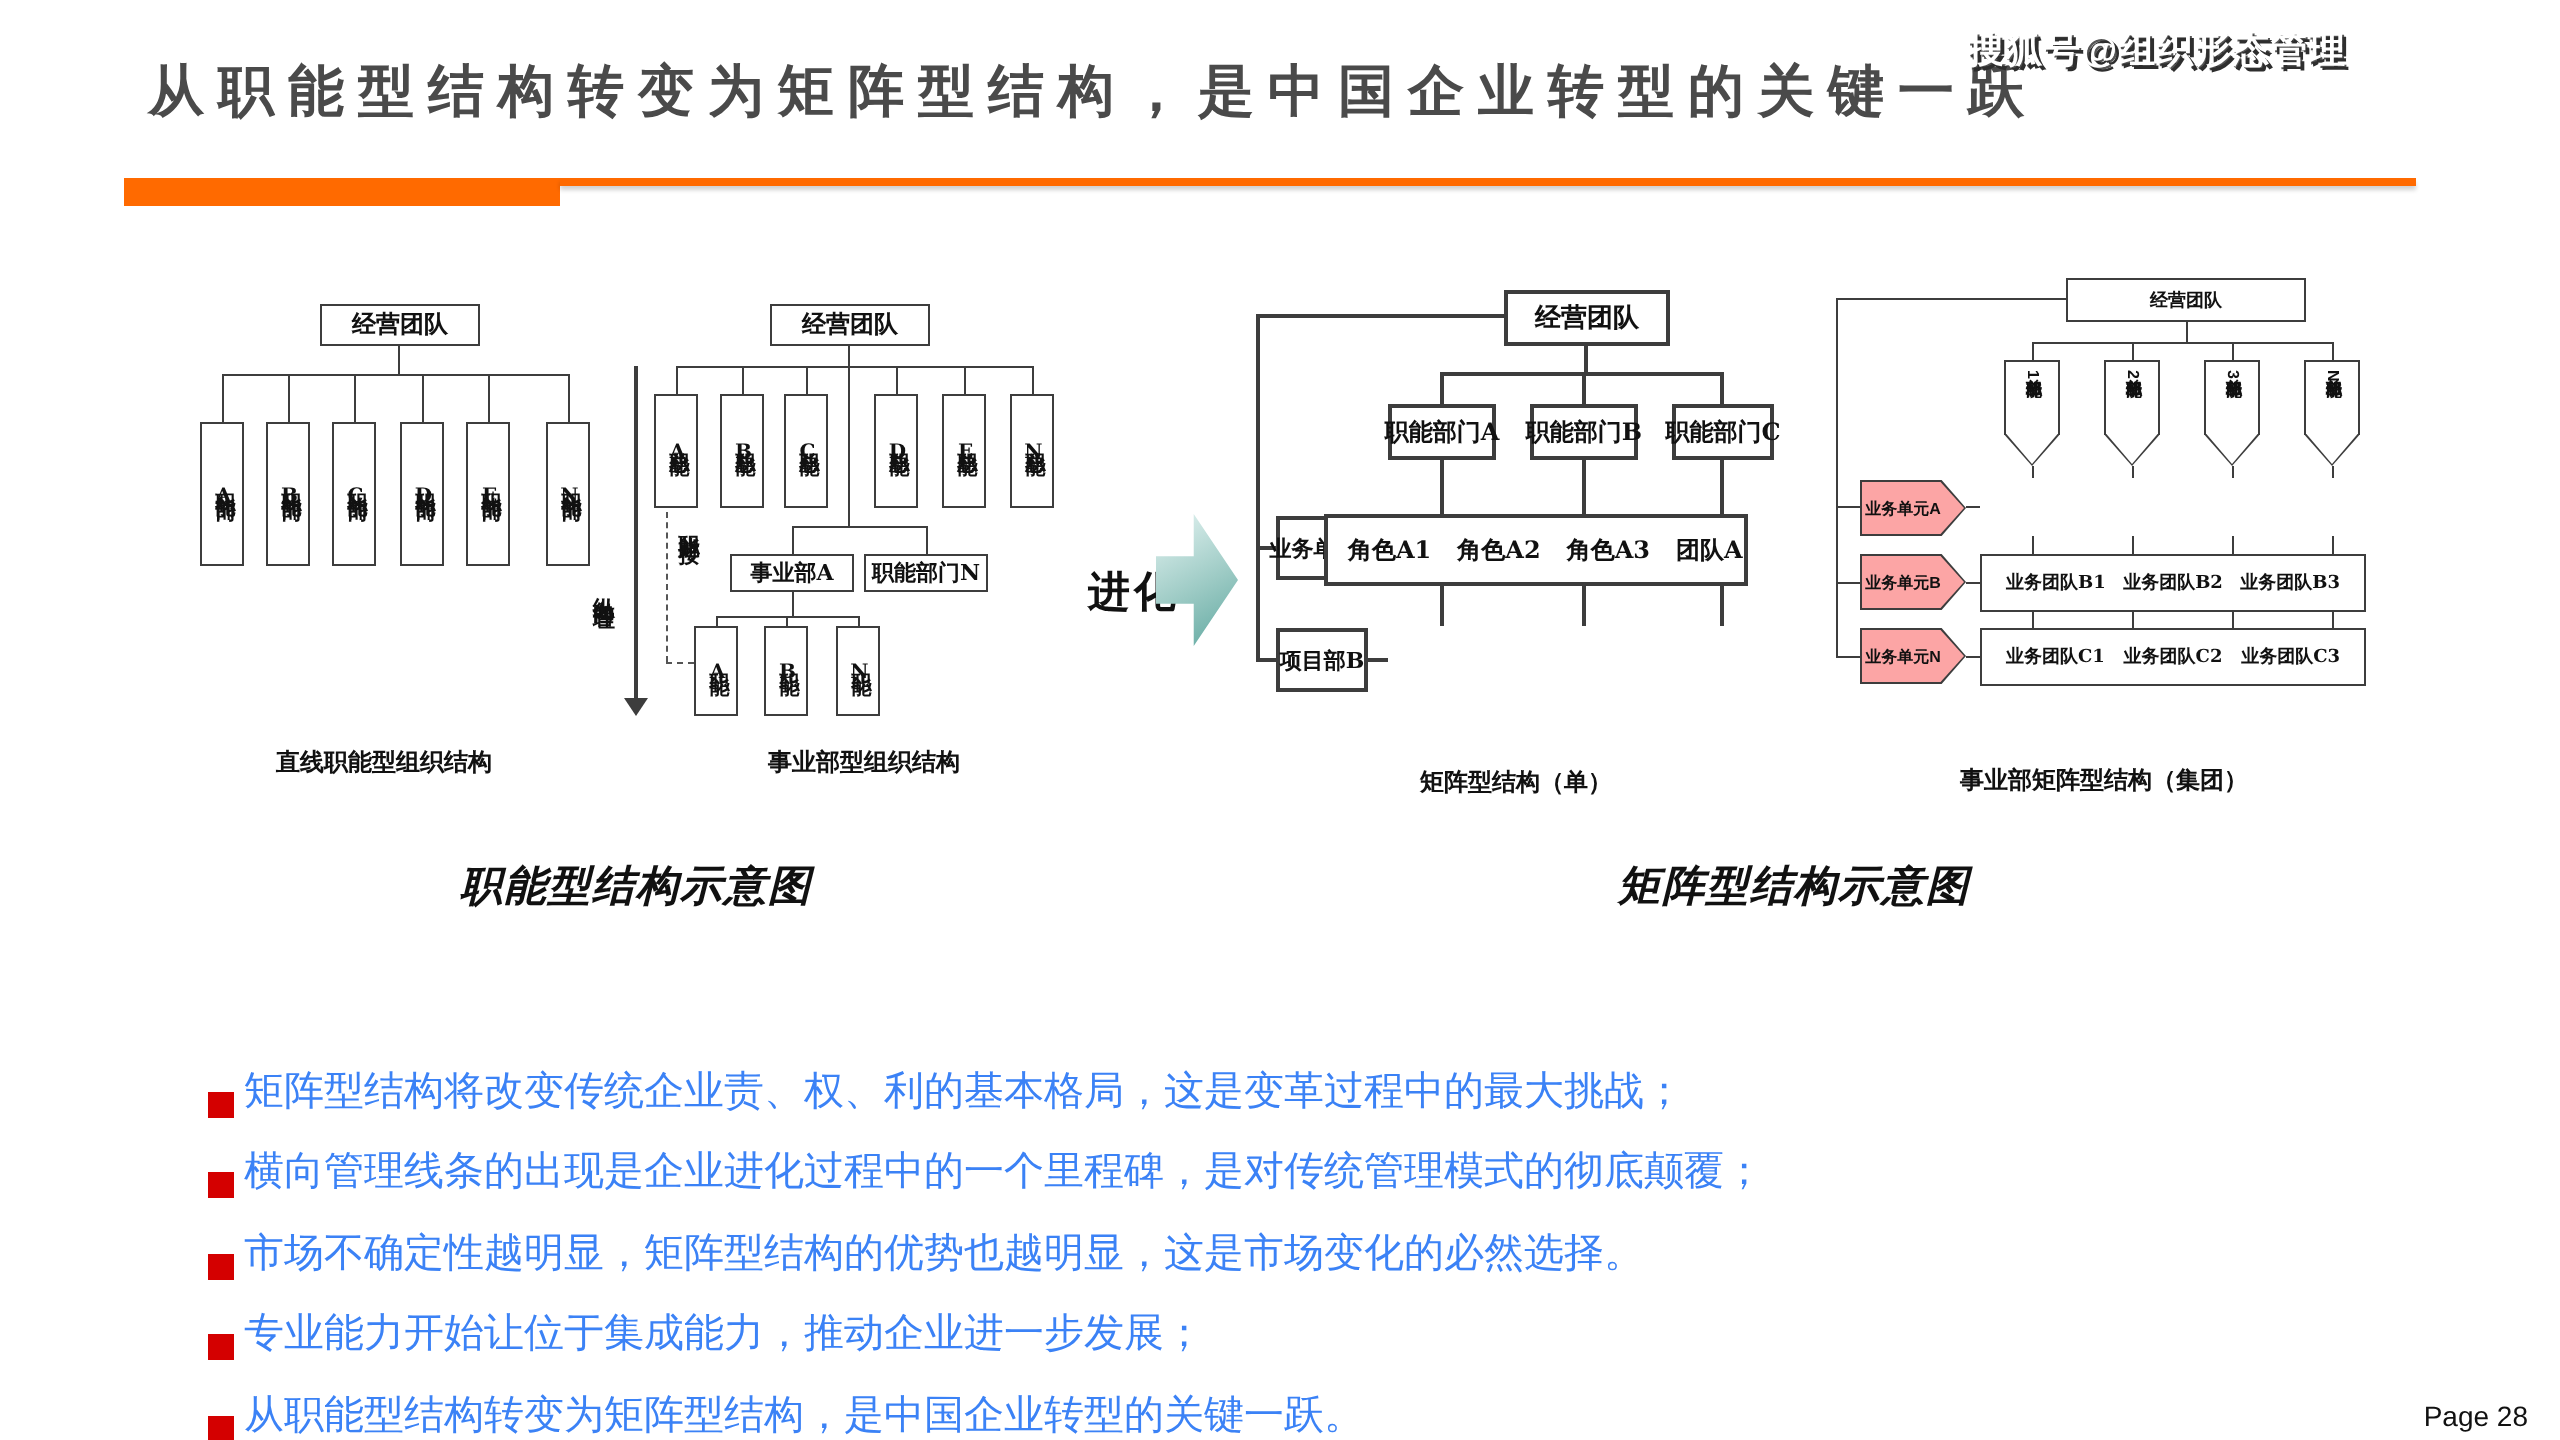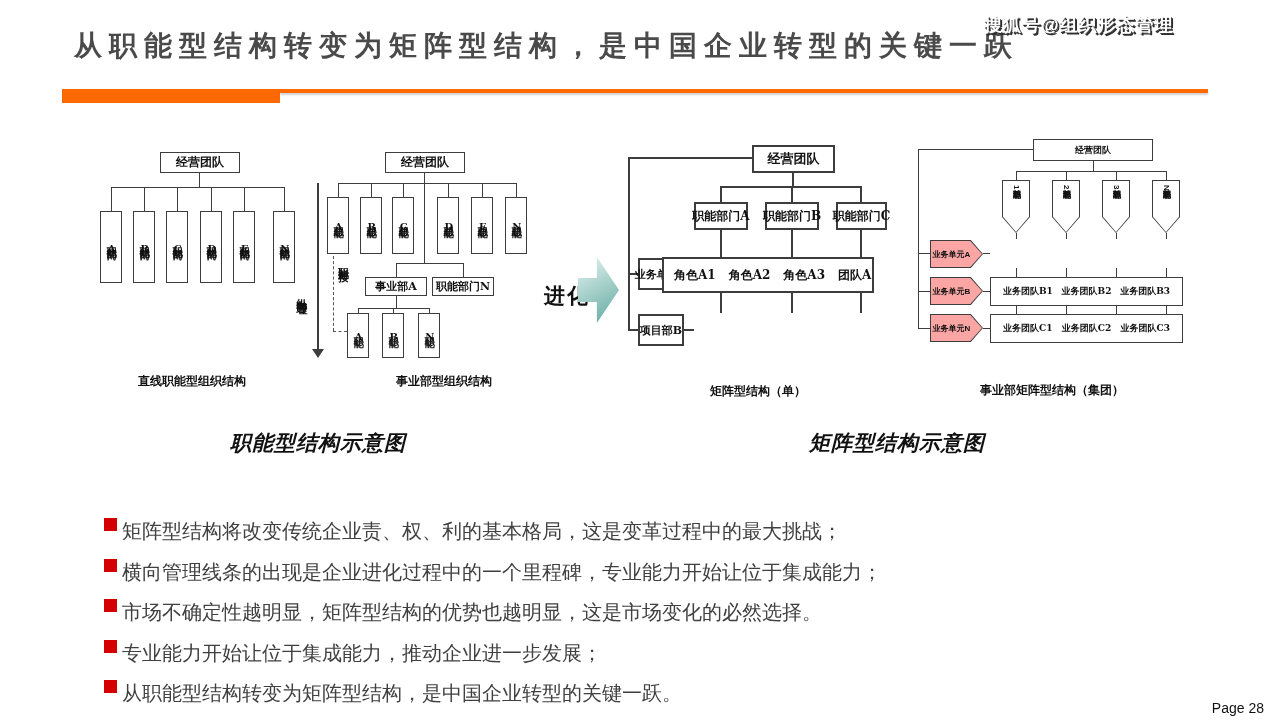--- a/index.html
+++ b/index.html
@@ -39,21 +39,21 @@
   .pd-i span{writing-mode:vertical-rl;font-size:8px;font-weight:bold;line-height:1;letter-spacing:0.5px;}
   .pr{position:absolute;background:#3d3d3d;clip-path:polygon(0 0,77% 0,100% 50%,77% 100%,0 100%);}
   .pr-i{position:absolute;inset:1px;background:#fca5a5;clip-path:polygon(0 0,77% 0,100% 50%,77% 100%,0 100%);
         display:flex;align-items:center;justify-content:center;padding-right:10px;box-sizing:border-box;
         font-size:8px;font-weight:bold;white-space:nowrap;}
   .mrow{font-size:12px;justify-content:flex-start;padding:0 8px 0 10px;}
   .mrow .role{margin-right:13px;}
   .mrow .team{margin-left:auto;}
   .grow{font-size:9px;justify-content:space-between;padding:0 12px;}
   .bullets{position:absolute;left:104px;top:518px;}
-  .bullet{display:flex;align-items:flex-start;height:40.5px;font-size:20px;color:#404040;
+  .bullet{display:flex;align-items:flex-end;height:40.5px;font-size:20px;color:#3b82f6;
           font-family:"DejaVu Serif","Liberation Serif",serif;white-space:nowrap;}
   .sq{width:13px;height:13px;background:#D40000;margin-right:5px;flex:none;}
   .pg{position:absolute;right:16px;bottom:4px;font-size:14px;color:#111;}
 </style>
 </head>
 <body>
 
 <div class="slide">
 
   <div class="title">从职能型结构转变为矩阵型结构，是中国企业转型的关键一跃</div>
@@ -144,21 +144,21 @@
   <div class="ln" style="left:429px;top:308px;width:1px;height:5px;"></div>
   <div class="bx vt" style="left:347px;top:313px;width:22px;height:45px;font-size:10px;">
       <span>职能A</span>
     </div>
   <div class="bx vt" style="left:382px;top:313px;width:22px;height:45px;font-size:10px;">
       <span>职能B</span>
     </div>
   <div class="bx vt" style="left:418px;top:313px;width:22px;height:45px;font-size:10px;">
       <span>职能N</span>
     </div>
-  <div class="cap" style="left:364px;top:373px;width:160px;">事业部型组织结构</div>
+  <div class="cap" style="left:352px;top:373px;width:160px;">事业部型组织结构</div>
 
   <div class="heading" style="left:218px;top:429px;width:200px;">职能型结构示意图</div>
 
   <div class="evo-label">进化</div>
   <div class="evo-arrow"></div>
 
   <div class="bx bx2" style="left:752px;top:145px;width:83px;height:28px;font-size:13px;">
       <span>经营团队</span>
     </div>
   <div class="ln" style="left:792px;top:173px;width:2px;height:13px;"></div>
@@ -281,21 +281,21 @@
 
   <div class="heading" style="left:797px;top:429px;width:200px;">矩阵型结构示意图</div>
 
   <div class="bullets">
     <div class="bullet">
       <span class="sq"></span>
       <span>矩阵型结构将改变传统企业责、权、利的基本格局，这是变革过程中的最大挑战；</span>
       </div>
     <div class="bullet">
       <span class="sq"></span>
-      <span>横向管理线条的出现是企业进化过程中的一个里程碑，专业能力开始让位于集成能力；</span>
+      <span>横向管理线条的出现是企业进化过程中的一个里程碑，是对传统管理模式的彻底颠覆；</span>
       </div>
     <div class="bullet">
       <span class="sq"></span>
       <span>市场不确定性越明显，矩阵型结构的优势也越明显，这是市场变化的必然选择。</span>
       </div>
     <div class="bullet">
       <span class="sq"></span>
       <span>专业能力开始让位于集成能力，推动企业进一步发展；</span>
       </div>
     <div class="bullet">

